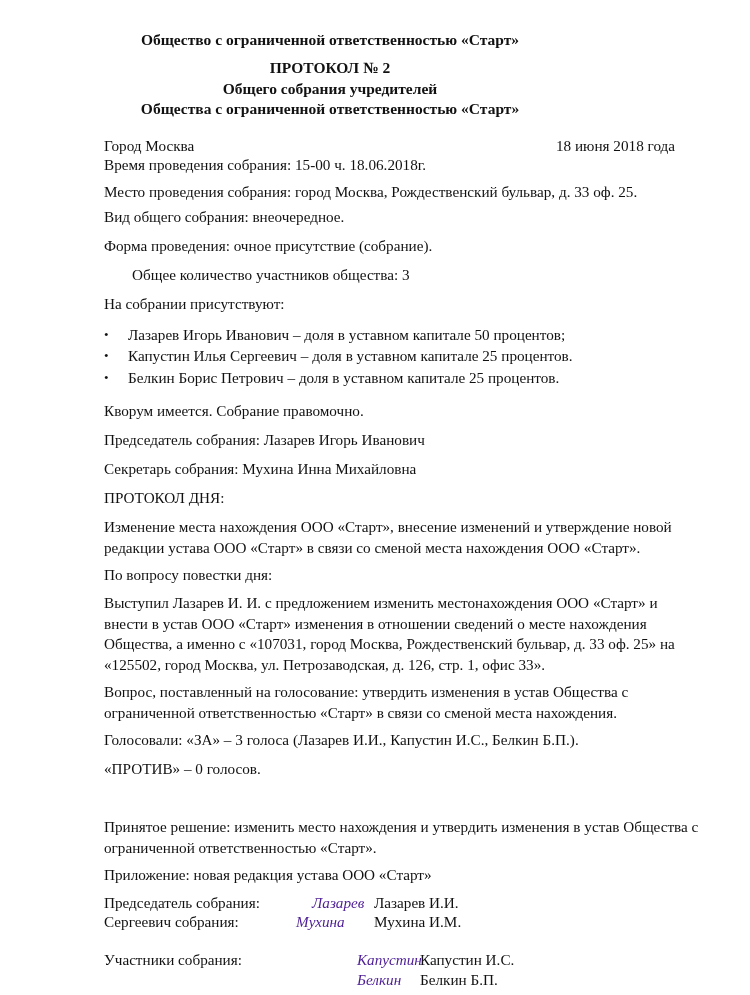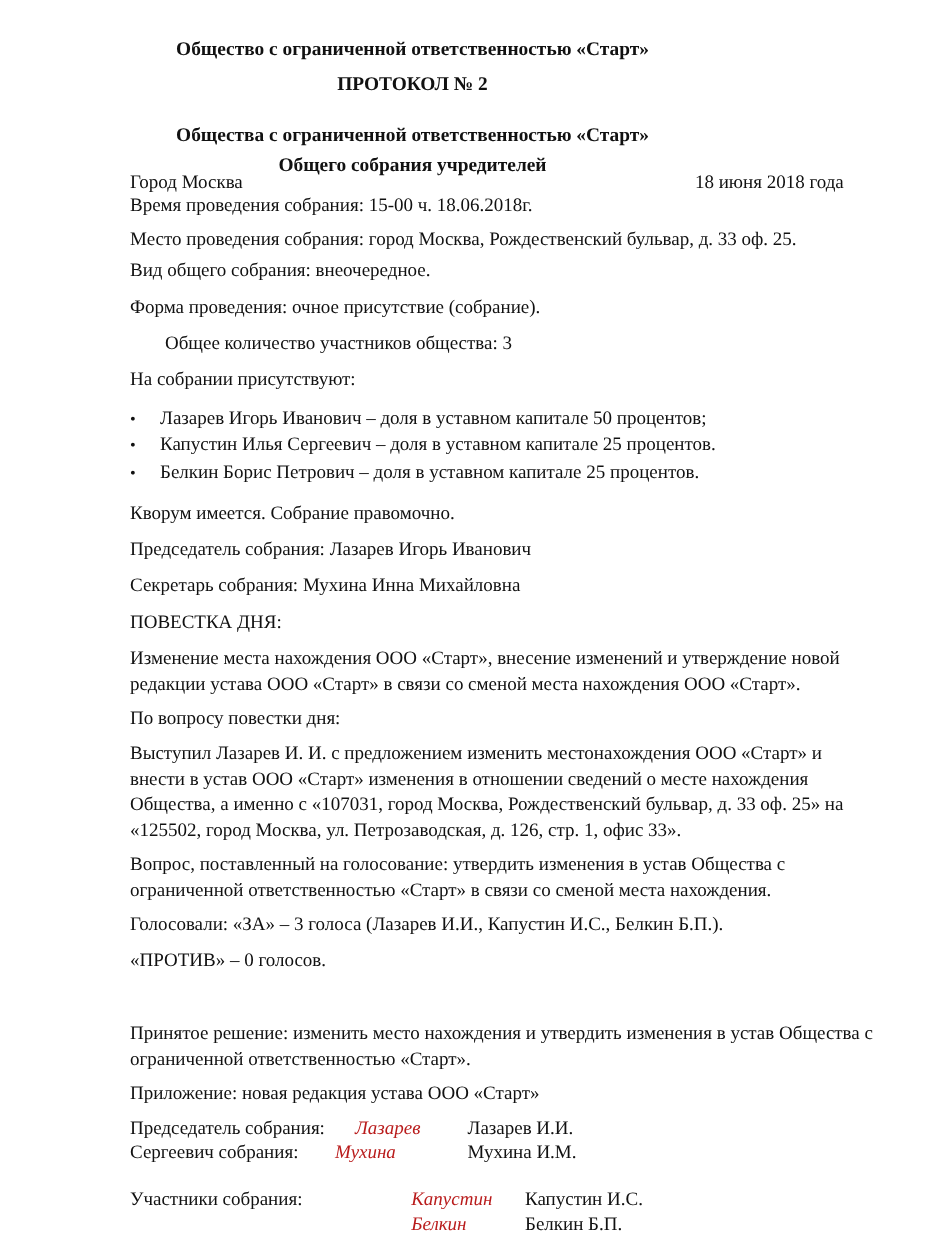--- a/index.html
+++ b/index.html
@@ -31,42 +31,43 @@
     .center {
       left: 0;
       width: 660px;
       text-align: center;
     }
     .bold {
       font-weight: bold;
     }
     .h-company { top: 31px; font-size: 15.5px; }
     .h-protocol { top: 59px; font-size: 15.5px; }
-    .h-sub1 { top: 80px; font-size: 15.5px; margin-top: 44px; }
+    .h-sub1 { top: 80px; font-size: 15.5px; }
     .h-sub2 { top: 100px; font-size: 15.5px; }
 
     .left { left: 104px; }
     .para { position: absolute; left: 104px; width: 600px; line-height: 20.5px; white-space: normal; }
 
     .bullet-row {
       position: absolute;
       left: 104px;
       white-space: nowrap;
       line-height: 18px;
     }
     .bullet-dot {
       display: inline-block;
       width: 24px;
       font-size: 13px;
       vertical-align: top;
       line-height: 18px;
     }
     .sig {
       font-style: italic;
-      color: #b91c1c;
+      color: #4c1d95;
+      margin-left: 28px;
     }
   </style>
 </head>
 <body>
 
 <div class="page">
 
   <div class="abs center bold h-company">Общество с ограниченной ответственностью «Старт»</div>
   <div class="abs center bold h-protocol">ПРОТОКОЛ № 2</div>
   <div class="abs center bold h-sub1">Общего собрания учредителей</div>
@@ -89,21 +90,21 @@
       <span class="bullet-dot">•</span><span>Капустин Илья Сергеевич – доля в уставном капитале 25 процентов.</span>
     </div>
     <div class="bullet-row" style="top:369px;">
       <span class="bullet-dot">•</span><span>Белкин Борис Петрович – доля в уставном капитале 25 процентов.</span>
     </div>
   </div>
 
   <div class="abs left" style="top:402px;">Кворум имеется. Собрание правомочно.</div>
   <div class="abs left" style="top:431px;">Председатель собрания: Лазарев Игорь Иванович</div>
   <div class="abs left" style="top:460px;">Секретарь собрания: Мухина Инна Михайловна</div>
-  <div class="abs left" style="top:489px;">ПОВЕСТКА ДНЯ:</div>
+  <div class="abs left" style="top:489px;">ПРОТОКОЛ ДНЯ:</div>
   <div class="para" style="top:517px; width:590px;">Изменение места нахождения ООО «Старт», внесение изменений и утверждение новой редакции устава ООО «Старт» в связи со сменой места нахождения ООО «Старт».</div>
   <div class="abs left" style="top:566px;">По вопросу повестки дня:</div>
   <div class="para" style="top:593px; width:585px;">Выступил Лазарев И. И. с предложением изменить местонахождения ООО «Старт» и внести в устав ООО «Старт» изменения в отношении сведений о месте нахождения Общества, а именно с «107031, город Москва, Рождественский бульвар, д. 33 оф. 25» на «125502, город Москва, ул. Петрозаводская, д. 126, стр. 1, офис 33».</div>
   <div class="para" style="top:682px; width:560px;">Вопрос, поставленный на голосование: утвердить изменения в устав Общества с ограниченной ответственностью «Старт» в связи со сменой места нахождения.</div>
   <div class="abs left" style="top:731px;">Голосовали: «ЗА» – 3 голоса (Лазарев И.И., Капустин И.С., Белкин Б.П.).</div>
   <div class="abs left" style="top:760px;">«ПРОТИВ» – 0 голосов.</div>
   <div class="para" style="top:817px; width:600px;">Принятое решение: изменить место нахождения и утвердить изменения в устав Общества с ограниченной ответственностью «Старт».</div>
   <div class="abs left" style="top:866px;">Приложение: новая редакция устава ООО «Старт»</div>
 
   <div>

